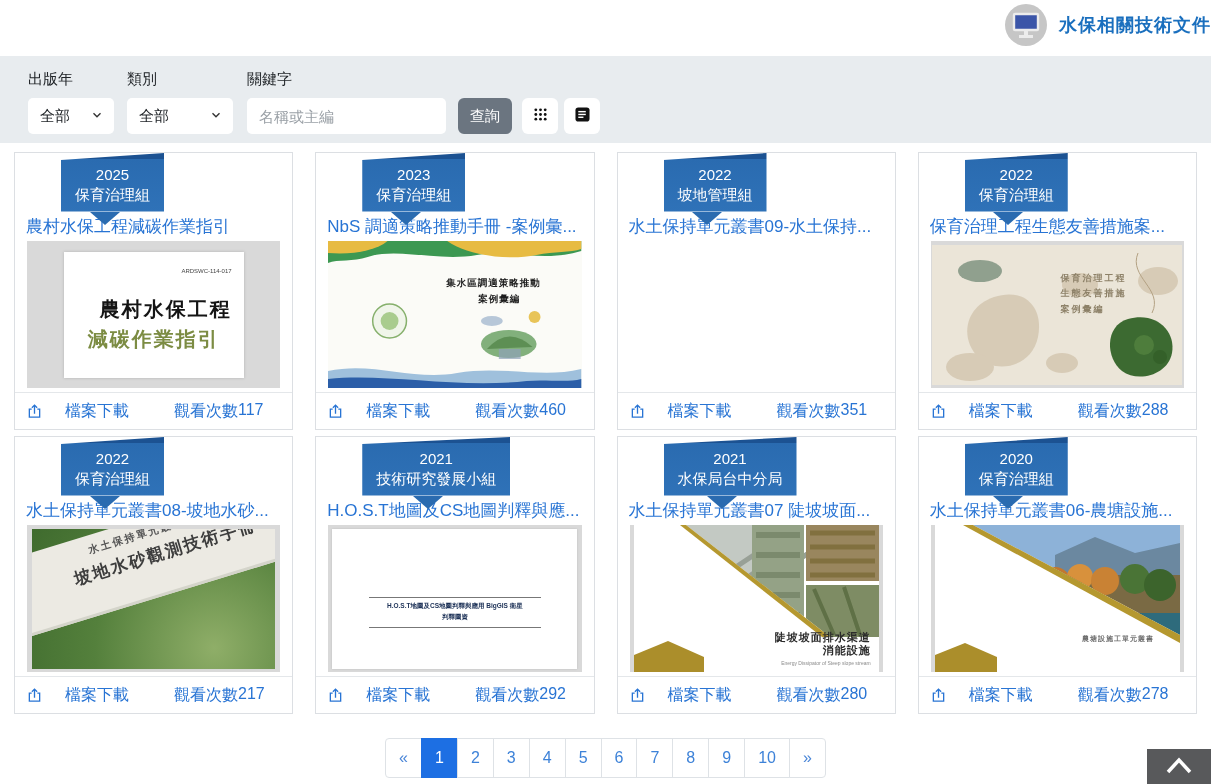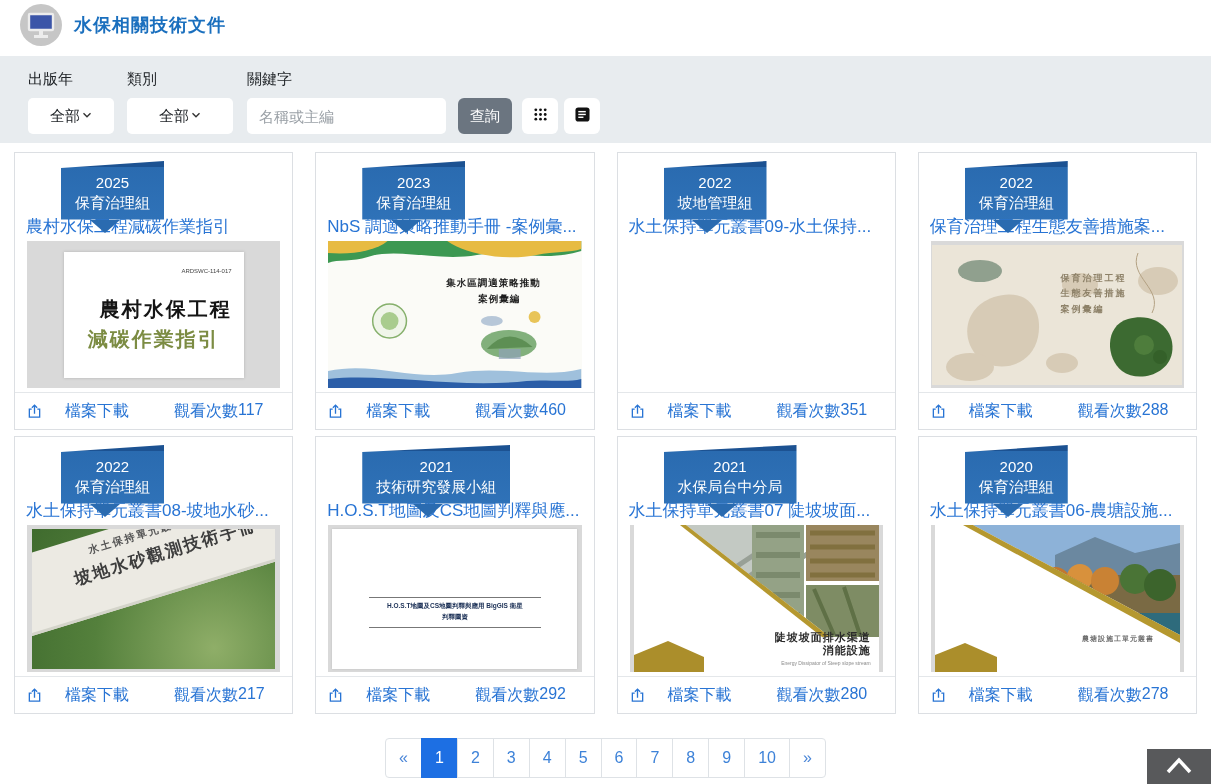--- a/index.html
+++ b/index.html
@@ -1,45 +1,45 @@
 <!DOCTYPE html>
 <html><head>
 <meta charset="utf-8">
 <style>
   * { margin:0; padding:0; box-sizing:border-box; }
   html,body { width:1211px; height:784px; overflow:hidden; background:#fff;
     font-family:"Liberation Sans","DejaVu Sans",sans-serif; }
 
   
-  .hdr { height:50px; display:flex; align-items:center; padding-left:20px; background:#fff; }
+  .hdr { height:50px; display:flex; align-items:center; padding-left:20px; background:#fff;justify-content:flex-end; }
   .hdr-icon { width:42px; height:42px; flex:0 0 42px; }
   .hdr-title { margin-left:12px; font-size:18px; font-weight:bold; color:#1a6fbe; letter-spacing:1px; }
 
   
   .filterbar { margin-top:6px; background:#e8ecef; padding:14px 28px 16px; height:87px; }
   .f-group { display:flex; flex-direction:column; }
   .f-label { font-size:15px; color:#212529; margin-bottom:9px; }
   .f-ctl-row { display:flex; align-items:flex-end; }
   .sel { background:#fff; border-radius:5px; height:36px; display:flex; align-items:center;
-         justify-content:center; padding:0 10px 0 12px; font-size:15px; color:#212529; cursor:pointer; }
+         justify-content:space-between; padding:0 10px 0 12px; font-size:15px; color:#212529; cursor:pointer; }
   .sel-year { width:86px; margin-right:13px; }
   .sel-cat  { width:106px; margin-right:14px; }
   .kw-input { width:199px; height:36px; border:none; border-radius:5px; padding:0 12px; font-size:15px;
               color:#212529; margin-right:12px; font-family:inherit; }
   .kw-input::placeholder { color:#9aa0a6; }
   .btn-search { width:54px; height:36px; background:#6b7580; color:#fff; border:none; border-radius:6px;
                 font-size:15px; cursor:pointer; margin-right:10px; font-family:inherit; }
   .btn-view { width:36px; height:36px; background:#fff; border:none; border-radius:6px; cursor:pointer;
               display:flex; align-items:center; justify-content:center; margin-right:6px; }
 
   
   .grid { margin:9px 14px 0; display:grid; grid-template-columns:repeat(4,1fr); gap:6px 22px; }
   .card { position:relative; height:278px; background:#fff; border:1px solid #dcdfe3; }
 
-  .ribbon { position:absolute; top:8px; left:30px; z-index:2;padding-left:16px; }
+  .ribbon { position:absolute; top:0; left:30px; z-index:2;padding-left:16px; }
   .ribbon-body { clip-path:polygon(0 7px,100% 0,100% 100%,0 100%);
       background:linear-gradient(to bottom,#1c5292 0 6px,#2a6bb0 6px,#2f72b8 100%);
       color:#fff; text-align:center; padding:12px 14px 6px; font-size:15px; line-height:1.35; min-width:74px; }
   .ribbon-arrow { position:absolute; top:100%; left:50%; transform:translateX(-50%);
       width:0; height:0; border-left:15px solid transparent; border-right:15px solid transparent;
       border-top:13px solid #2a6bb0; }
 
   .card-title { position:absolute; top:62px; left:11px; right:11px; font-size:17px; color:#2874d4;
       white-space:nowrap; overflow:hidden; cursor:pointer; }
   .img-area { position:absolute; top:88px; left:12px; right:12px; height:147px; background:#d9d9d9;

